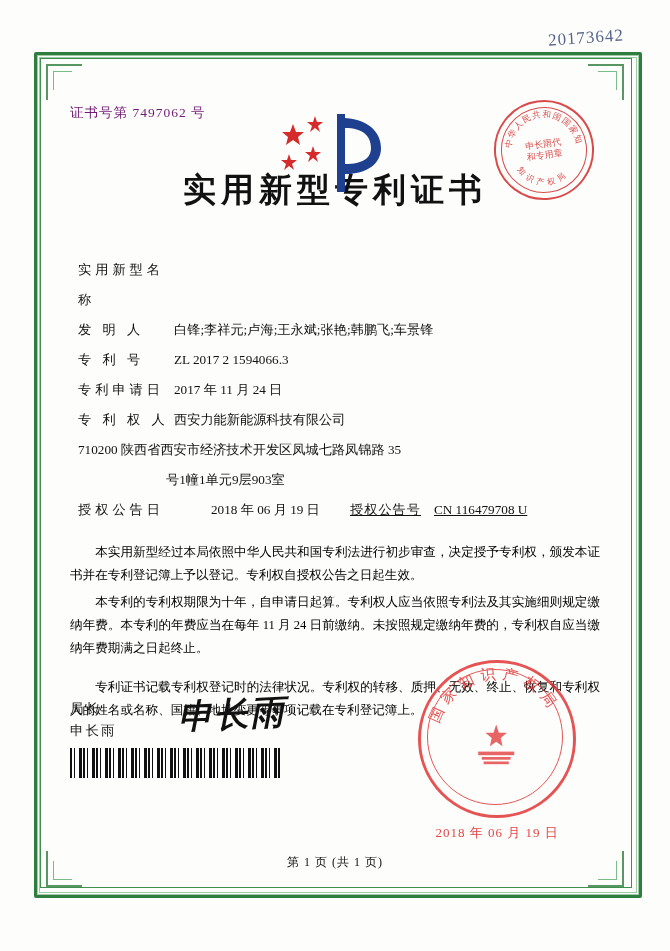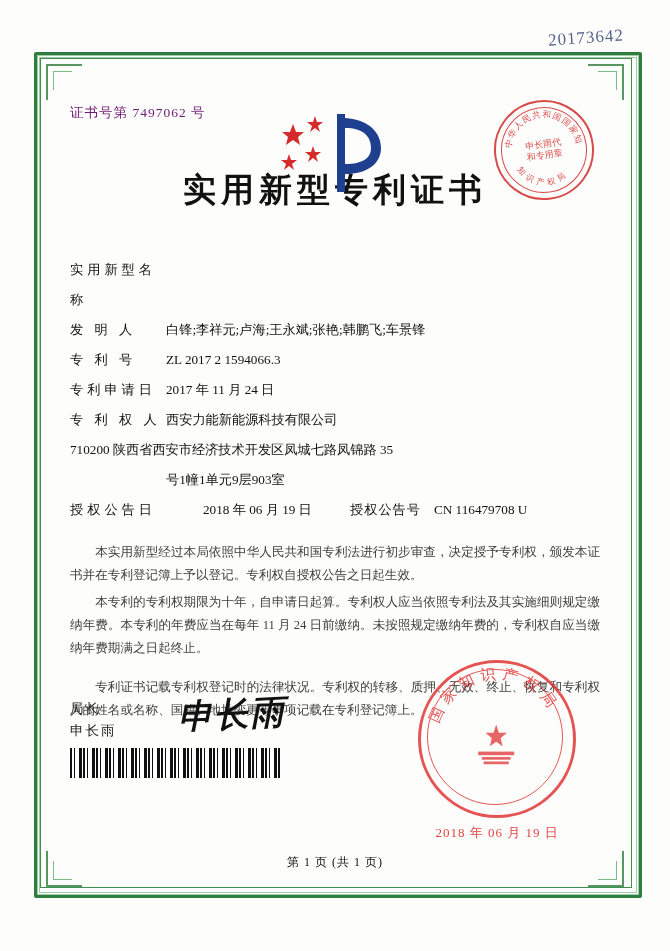--- a/index.html
+++ b/index.html
@@ -80,31 +80,31 @@
     margin-top:46px;
     text-align:center;
     font-size:33px;
     font-weight:bold;
     letter-spacing:5px;
     color:#111;
     font-family:"Liberation Serif",serif;
   }
 
   .fields{margin-top:42px;font-size:13.2px;line-height:30px;color:#111;}
-  .row{display:flex;align-items:center;}
+  .row{display:flex;align-items:center;margin-left:8px;}
   .row .lab{width:96px;flex:none;letter-spacing:4px;}
   .row .val{flex:1;}
   .row.two .left{flex:1;display:flex;gap:37px;}
-  .row.two .right{width:250px;display:flex;}
+  .row.two .right{width:250px;display:flex;text-decoration:underline;}
   .row.two .right .lab{width:84px;letter-spacing:1px;}
   .addr-second{margin-left:96px;}
 
   .para{
     margin-top:16px;font-size:12.6px;line-height:23px;text-align:justify;
-    text-indent:2em;color:#404040;
+    text-indent:2em;color:#000000;
   }
   .para.p2{margin-top:4px;}
   .para.p3{}
 
   .barcode{
     margin-top:26px;height:30px;width:210px;
     background:repeating-linear-gradient(90deg,#111 0 2px,#fff 2px 4px,#111 4px 5px,#fff 5px 9px,#111 9px 12px,#fff 12px 13px);
   }
 
   .sig-block{position:absolute;left:0;top:618px;width:100%;}

